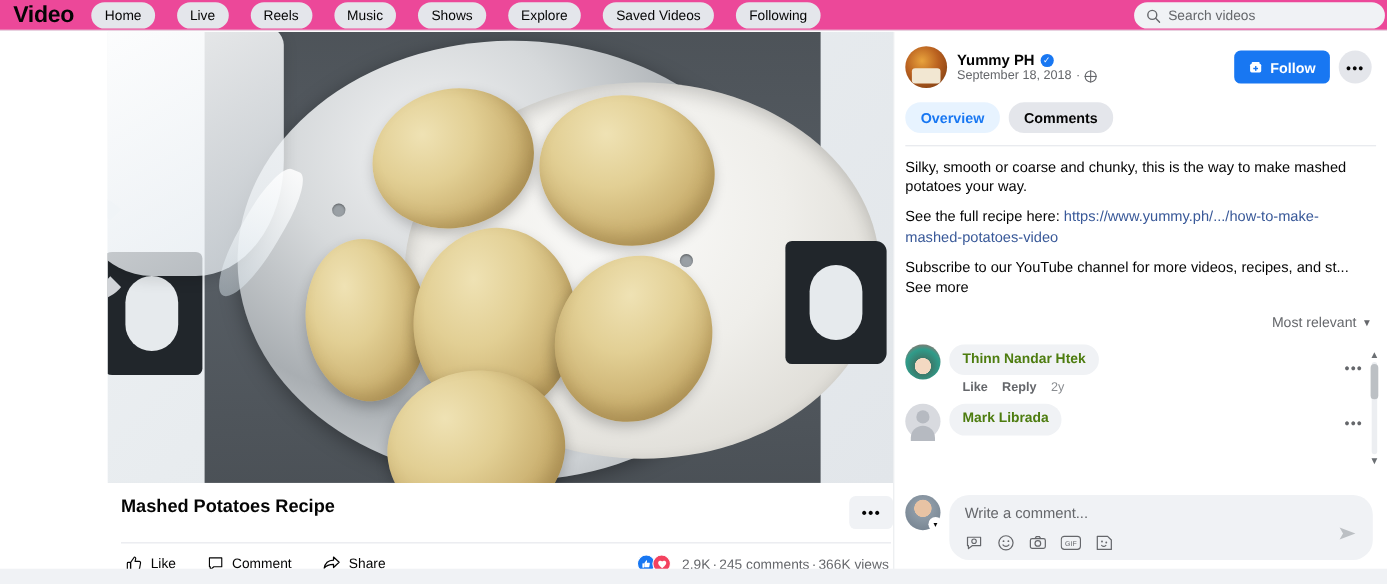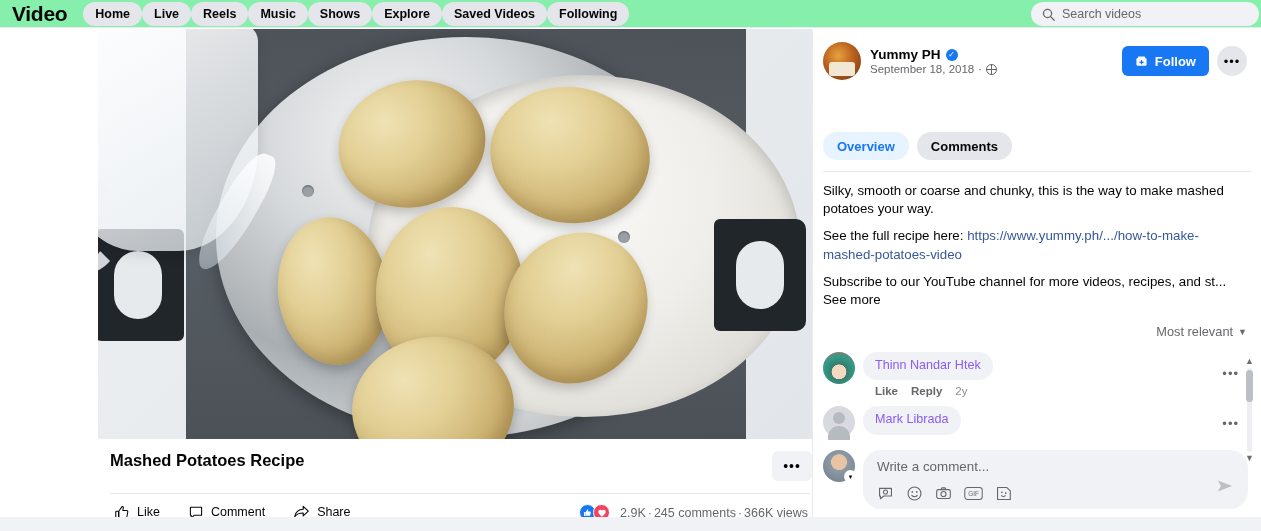--- a/index.html
+++ b/index.html
@@ -6,29 +6,29 @@
   html, body {
     width: 1261px; height: 531px;
     font-family: "Liberation Sans", sans-serif;
     background: #ffffff;
     overflow: hidden;
   }
 
   
   .topbar {
     position: absolute; left: 0; top: 0; width: 1261px; height: 28px;
-    background: #86efac;
+    background: #ec4899;
     display: flex; align-items: center;
     border-bottom: 1px solid #e8eaed;
   }
   .brand {
     font-size: 21px; font-weight: bold; color: #050505;
     margin-left: 12px; margin-right: 16px; letter-spacing: -0.3px;
   }
-  .nav-pills { display: flex; align-items: center; gap: 0; font-weight: bold; }
+  .nav-pills { display: flex; align-items: center; gap: 20px; }
   .nav-pill {
     background: #e4e6eb; color: #050505;
     font-size: 12.5px; height: 24px; line-height: 24px;
     padding: 0 12px; border-radius: 14px; white-space: nowrap;
     cursor: pointer;
   }
   .search-box {
     position: absolute; right: 2px; top: 2px;
     width: 228px; height: 24px;
     background: #f0f2f5; border-radius: 14px;
@@ -165,21 +165,21 @@
     background: #1877f2; color: #fff; height: 30px; border-radius: 6px;
     display: flex; align-items: center; gap: 7px; padding: 0 13px;
     font-size: 13px; font-weight: bold; cursor: pointer; margin-right: 8px;
   }
   .side-dots {
     width: 30px; height: 30px; border-radius: 50%; background: #e4e6eb;
     display: flex; align-items: center; justify-content: center;
     color: #050505; font-size: 13px; letter-spacing: 1px; cursor: pointer;
   }
   .tabrow { display: flex; gap: 8px; padding: 13px 0 11px 10px; }
-  .tab { height: 28px; border-radius: 16px; display: flex; align-items: center; padding: 0 14px; font-size: 13px; font-weight: bold; cursor: pointer; margin-top: 39px; }
+  .tab { height: 28px; border-radius: 16px; display: flex; align-items: center; padding: 0 14px; font-size: 13px; font-weight: bold; cursor: pointer; }
   .tab.active { background: #e7f3ff; color: #1877f2; }
   .tab.idle { background: #e4e6eb; color: #050505; }
   .side-sep { height: 1px; background: #e4e6eb; margin: 0 10px; }
 
   .desc { padding: 10px 18px 0 10px; font-size: 13.3px; color: #050505; line-height: 1.37; }
   .desc p { margin-bottom: 9px; }
   .lnk { color: #385898; cursor: pointer; }
   .seemore { font-weight: normal; cursor: pointer; }
 
   .sortrow { display: flex; justify-content: flex-end; padding: 6px 14px 13px 0; }
@@ -187,21 +187,21 @@
 
   .comments { position: relative; padding: 0 22px 0 10px; height: 118px; overflow: hidden; }
   .crow { display: flex; align-items: flex-start; margin-bottom: 2px; }
   .cavatar { width: 32px; height: 32px; border-radius: 50%; flex: 0 0 32px; }
   .cav1 { background: radial-gradient(circle at 50% 62%, #f3d9c2 0 28%, #3b7a6b 30%, #2f9c8a 60%, #e0555a 100%); }
   .cav2 { background: #d8dadf; position: relative; }
   .cav2::before { content:""; position:absolute; left:10px; top:6px; width:12px; height:12px; border-radius:50%; background:#b6bac1; }
   .cav2::after { content:""; position:absolute; left:5px; top:20px; width:22px; height:14px; border-radius:11px 11px 0 0; background:#b6bac1; }
   .cbody { margin-left: 8px; flex: 1; min-width: 0; }
   .cbubble { background: #f0f2f5; border-radius: 16px; padding: 6px 12px 8px 12px; display: inline-block; max-width: 330px; }
-  .cname { font-size: 12.6px; font-weight: normal; color: #8b5cf6; }
+  .cname { font-size: 12.6px; font-weight: bold; color: #4d7c0f; }
   .ctext { font-size: 13.2px; color: #050505; line-height: 1.33; margin-top: 1px; }
   .cactions { display: flex; gap: 13px; padding: 5px 0 7px 12px; font-size: 11.5px; }
   .cact { font-weight: bold; color: #65676b; cursor: pointer; }
   .ctime { color: #8a8d91; }
   .cdots { color: #65676b; font-size: 13px; letter-spacing: 1px; padding: 14px 0 0 8px; cursor: pointer; flex: 0 0 auto; }
 
   .scrollbar { position: absolute; right: 6px; top: 4px; width: 11px; height: 108px; }
   .sb-track { position: absolute; left: 3px; top: 12px; width: 5px; height: 84px; background: #eceef1; border-radius: 3px; }
   .sb-thumb { position: absolute; left: 2px; top: 14px; width: 7px; height: 32px; background: #bcc0c4; border-radius: 4px; cursor: pointer; }
   .sb-arrow { position: absolute; left: 0; width: 11px; height: 11px; color: #6b6f73; font-size: 9px; text-align: center; line-height: 11px; cursor: pointer; }

